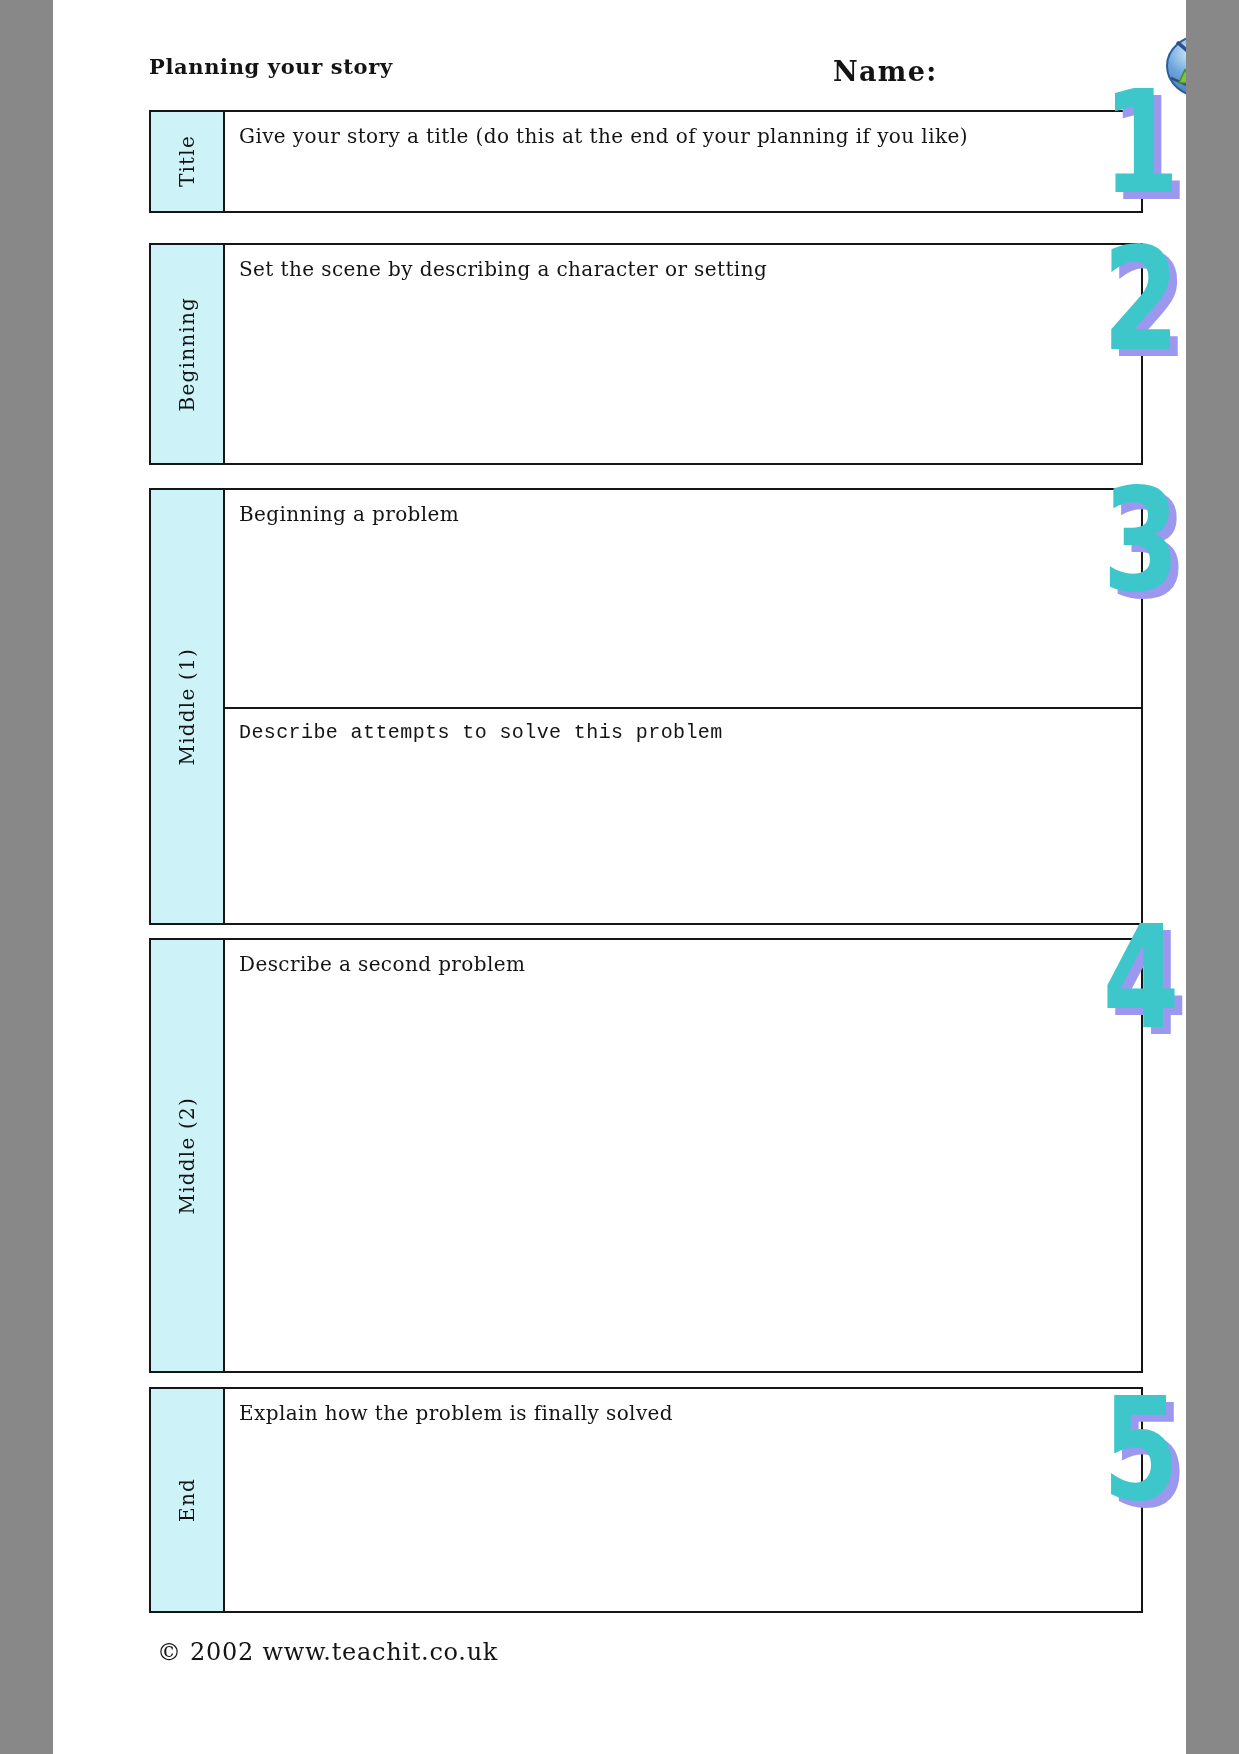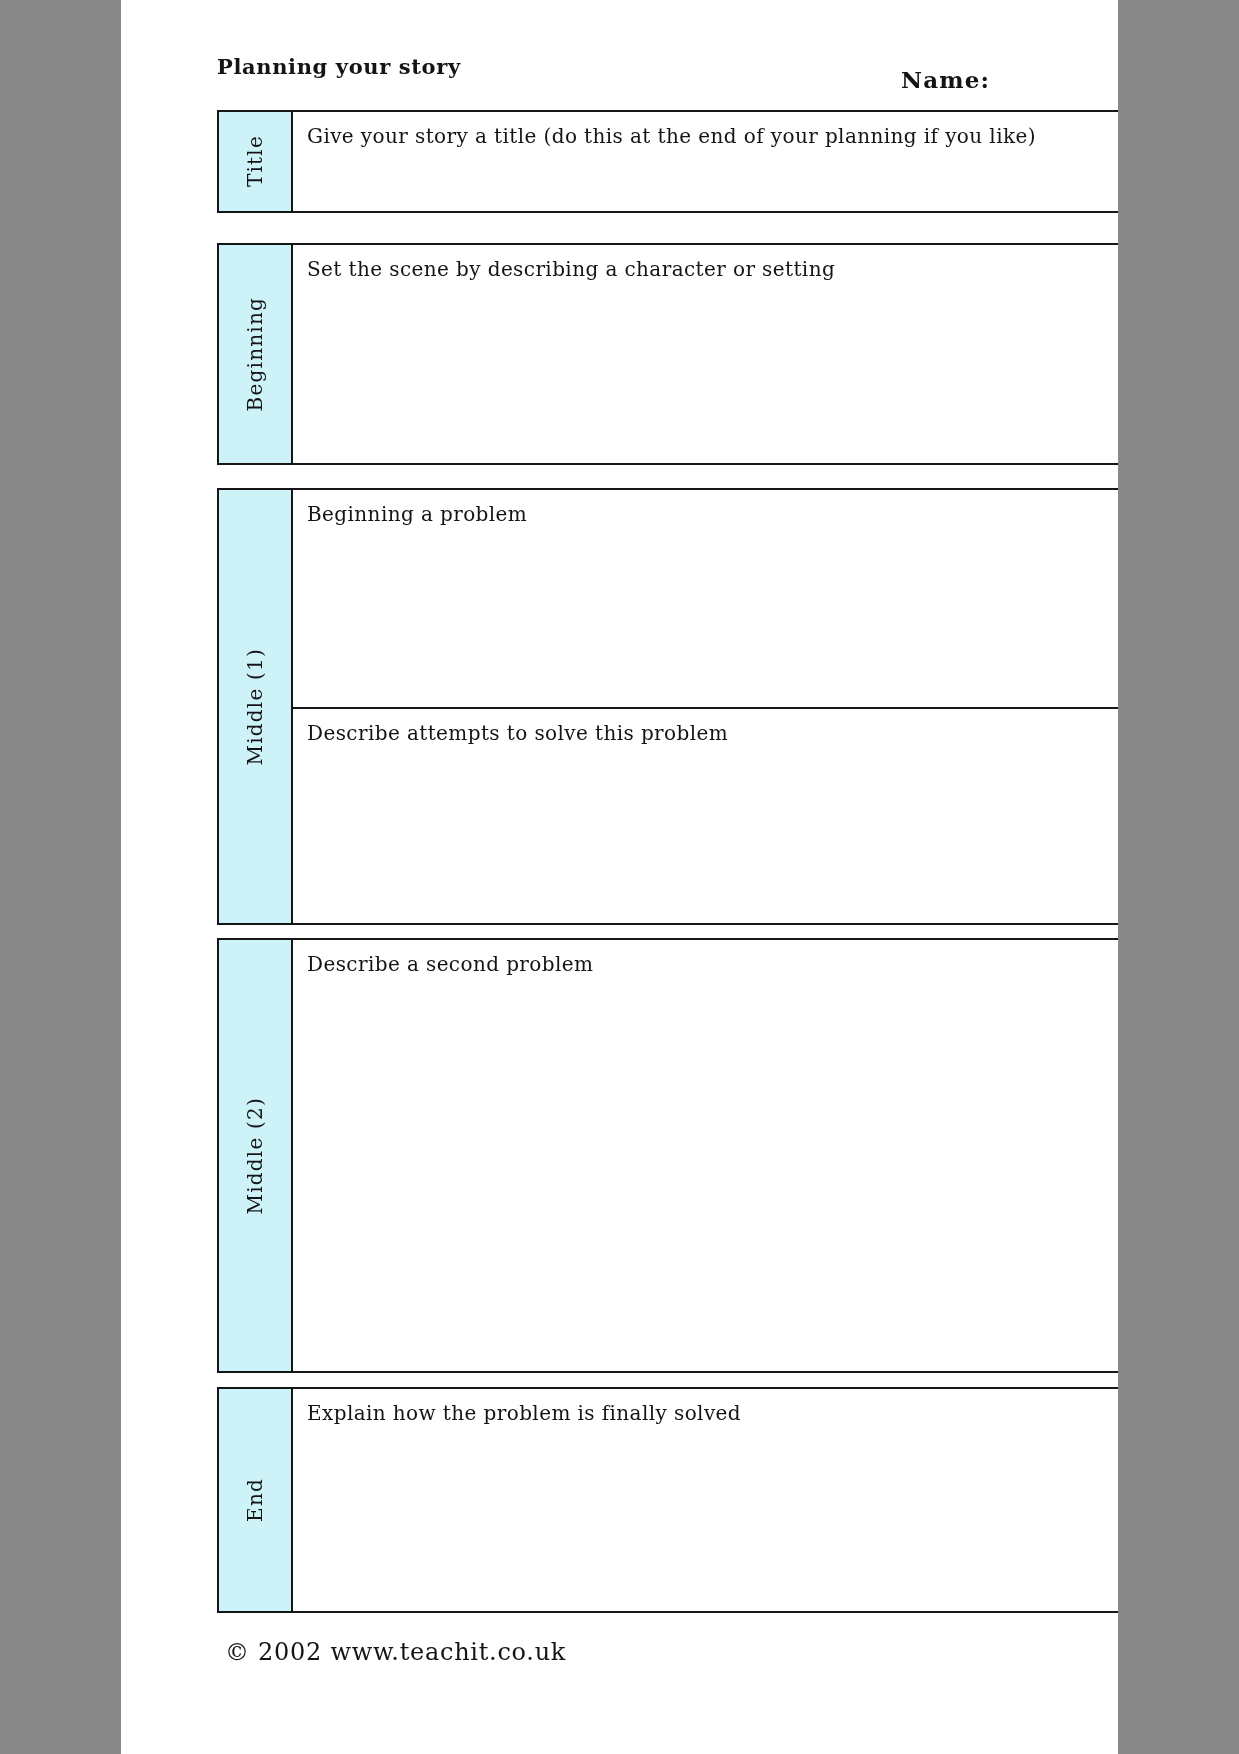--- a/index.html
+++ b/index.html
@@ -1,32 +1,32 @@
 <!DOCTYPE html>
 <html style="--page-bg: #ffffff; --text: #141414; --border: #161616; --label-cell-bg: #cdf3f8; --number-fill: #3ec7cb; --number-shadow: #9d98ef;"><head>
 <meta charset="utf-8">
 <style>
   html,body{margin:0;padding:0;background:#888;}
   .page{
     position:relative;
-    width:997px;height:1754px;
+    width:1133px;height:1754px;
     background:var(--page-bg,#ffffff);
     font-family:"DejaVu Serif", serif;
     color:var(--text,#141414);
     overflow:hidden;
     margin:0 auto;
   }
   
   .doc-title{
     position:absolute;left:96px;top:54px;
     font-size:21px;font-weight:bold;letter-spacing:.03em;
   }
   .name-label{
-    position:absolute;left:780px;top:66px;
-    font-size:23px;font-weight:bold;letter-spacing:.05em;
+    position:absolute;left:780px;top:56px;
+    font-size:27px;font-weight:bold;letter-spacing:.05em;
   }
   .logo{position:absolute;left:1110px;top:32px;width:80px;height:68px;}
   
   .box{
     position:absolute;left:96px;width:994px;
     border:2px solid var(--border,#161616);
     display:flex;box-sizing:border-box;
     background:#fff;
   }
   .label-cell{
@@ -37,21 +37,21 @@
     box-sizing:border-box;
   }
   .vlabel{
     writing-mode:vertical-rl;
     transform:rotate(180deg);
     font-size:20px;letter-spacing:.06em;
     white-space:nowrap;
   }
   .content{flex:1;display:flex;flex-direction:column;box-sizing:border-box;}
   .row{flex:1;box-sizing:border-box;}
-  .row.second{border-top:2px solid var(--border,#161616);}
+  .row.second{border-top:2px solid var(--border,#161616);font-family:Liberation Mono, monospace;}
   .row.fixed{flex:0 0 auto;}
   .prompt{
     display:block;
     padding:12px 14px 0 14px;
     font-size:20px;letter-spacing:.02em;
   }
   
   .step-num{
     position:absolute;left:1030px;width:116px;
     font-family:"DejaVu Sans", sans-serif;

